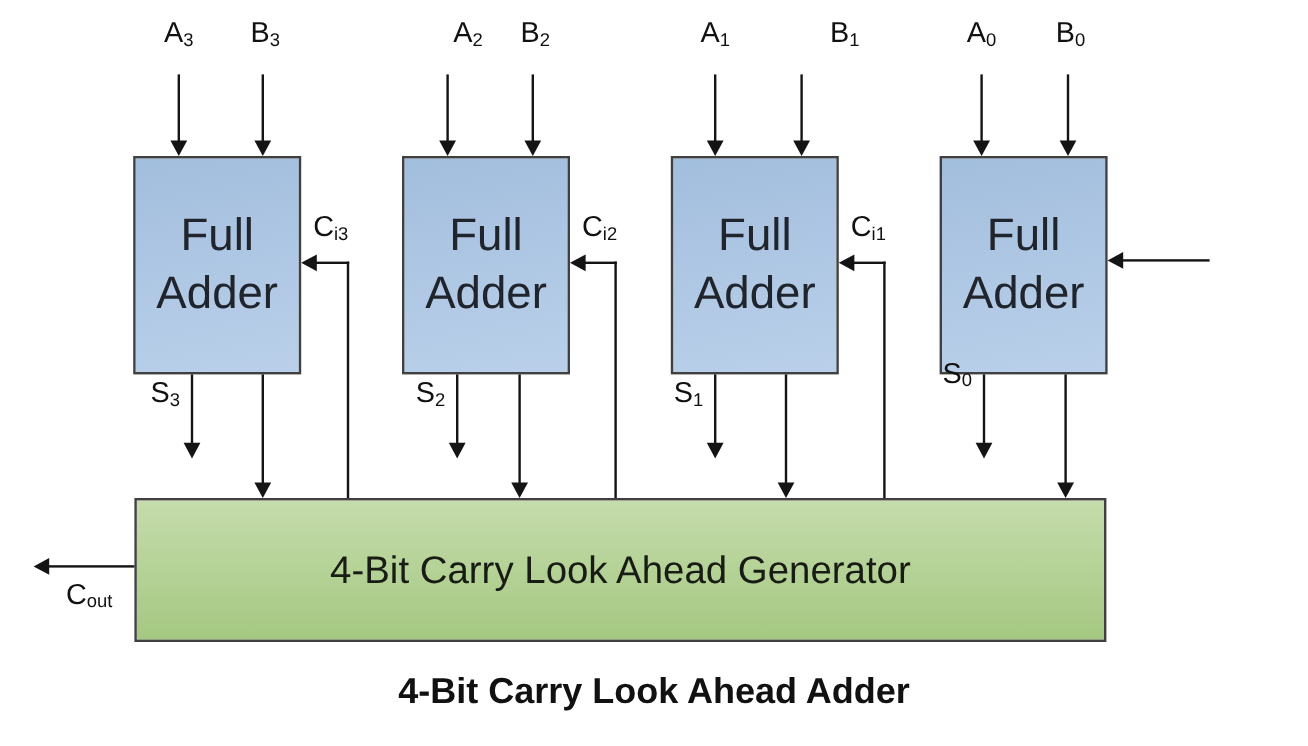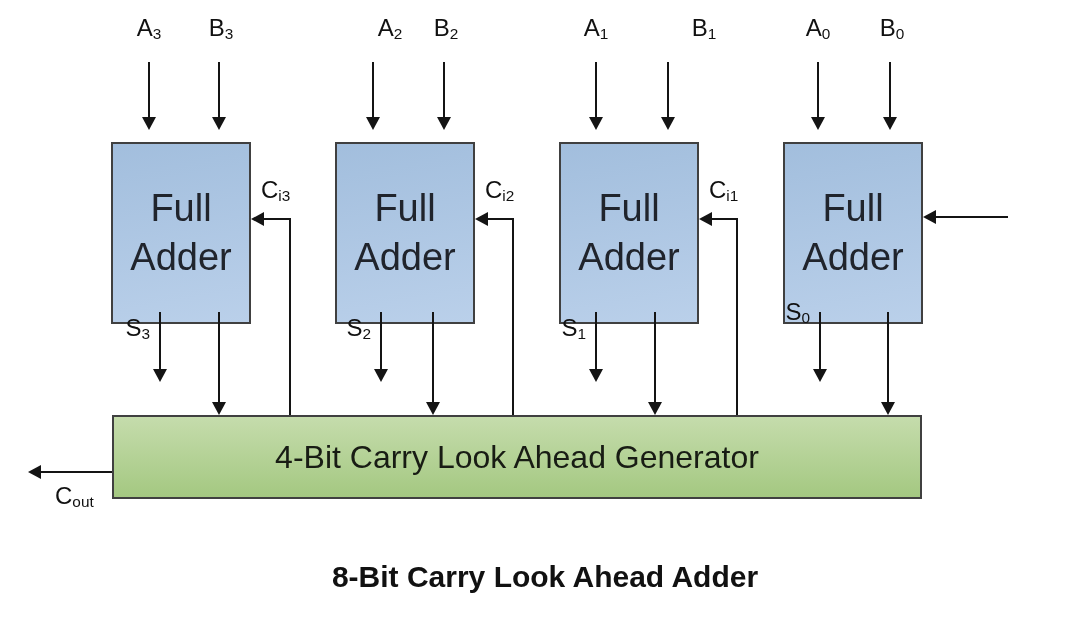--- a/index.html
+++ b/index.html
@@ -1,28 +1,28 @@
 <!DOCTYPE html>
 <html style="--adder_fill_top: #a2bedd; --adder_fill_bottom: #bad0ea; --generator_fill_top: #c5dcac; --generator_fill_bottom: #a4c881; --box_border: #404040; --wire: #141414; --text: #1a1a1a;"><head>
 <meta charset="utf-8">
 <style>
   html,body{margin:0;padding:0;background:#ffffff;}
   #canvas{
     position:relative;width:1090px;height:622px;background:#ffffff;
     font-family:"Liberation Sans",sans-serif;overflow:hidden;color:var(--text,#1a1a1a);
   }
   .fa-box{
-    position:absolute;top:142px;width:140px;height:182px;box-sizing:border-box;
+    position:absolute;top:130px;width:140px;height:182px;box-sizing:border-box;
     background:linear-gradient(170deg,var(--adder_fill_top,#a2bedd),var(--adder_fill_bottom,#bad0ea));
     border:2px solid var(--box_border,#404040);
     display:flex;flex-direction:column;align-items:center;justify-content:center;
     font-size:38px;line-height:1.3;color:#20242c;
   }
   .gen-box{
-    position:absolute;left:112px;top:415px;width:810px;height:84px;box-sizing:border-box;
+    position:absolute;left:112px;top:415px;width:810px;height:120px;box-sizing:border-box;
     background:linear-gradient(to bottom,var(--generator_fill_top,#c5dcac),var(--generator_fill_bottom,#a4c881));
     border:2px solid var(--box_border,#404040);
     display:flex;align-items:center;justify-content:center;
     font-size:32px;color:#181c14;
   }
   .wire{position:absolute;background:var(--wire,#141414);}
   .ah-down{position:absolute;width:0;height:0;
     border-left:7px solid transparent;border-right:7px solid transparent;
     border-top:13px solid var(--wire,#141414);}
   .ah-left{position:absolute;width:0;height:0;
@@ -134,15 +134,15 @@
   <div class="ah-down" style="left:881px;top:402px"></div>
 
   <div class="gen-box">
     <span>4-Bit Carry Look Ahead Generator</span>
   </div>
 
   <div class="wire" style="left:40px;top:471px;width:72px;height:2px"></div>
   <div class="ah-left" style="left:28px;top:465px"></div>
   <span class="sig" style="left:55px;top:482px"><span>C</span><sub>out</sub></span>
 
-  <div class="title">8-Bit Carry Look Ahead Adder</div>
+  <div class="title">4-Bit Carry Look Ahead Adder</div>
 
 </div>
 
 </body></html>

